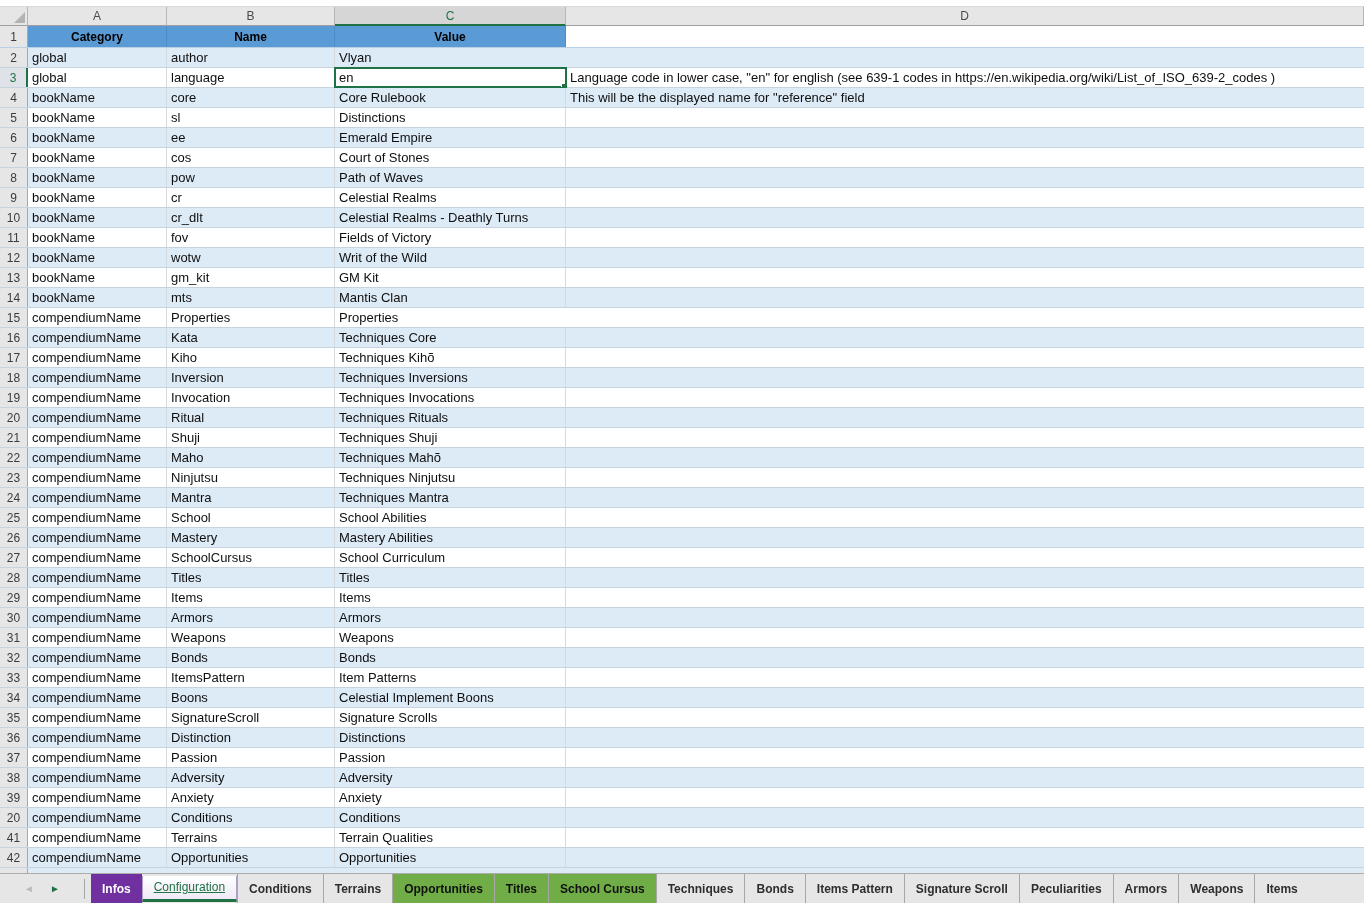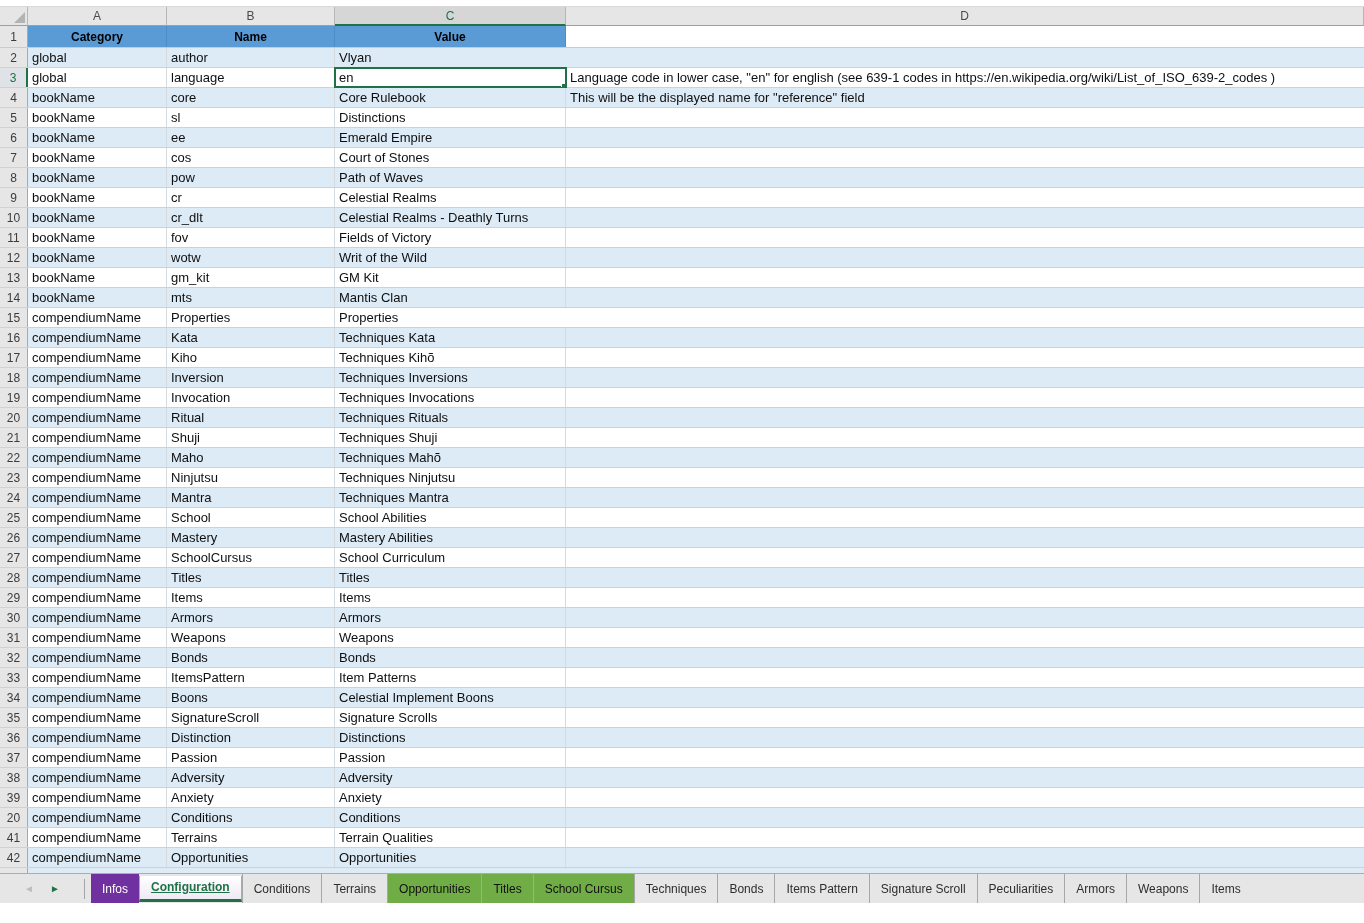--- a/index.html
+++ b/index.html
@@ -56,28 +56,28 @@
   .tabbar{
     height:30px;background:#e6e6e6;border-top:1px solid #acacac;box-sizing:border-box;
     display:flex;align-items:center;overflow:hidden;padding-left:16px;
   }
   .nav-arrow{font-size:10px;width:26px;text-align:center;cursor:default;flex:0 0 auto;}
   .nav-arrow.left{color:#bdbdbd;}
   .nav-arrow.right{color:#1f7245;}
   .tab-sep{width:1px;height:20px;background:#a5a5a5;margin:0 6px 0 16px;flex:0 0 auto;}
   .tab{
     height:33px;display:flex;align-items:center;padding:0 11px;font-size:12px;color:#2e2e2e;
-    flex:0 0 auto;box-sizing:border-box;white-space:nowrap;
+    flex:0 0 auto;box-sizing:border-box;white-space:nowrap;font-weight:bold;
   }
   .tab + .tab{border-left:1px solid #a7a7a7;}
   .tab--purple{background:#7030a0;color:#ffffff;border-left:none !important;}
   .tab--green{background:#71ad47;color:#101010;}
   .tab--active{
     background:linear-gradient(#ffffff,#efe9f5);
-    color:#1f7245;font-weight:bold;text-decoration:underline;
+    color:#1f7245;font-weight:normal;text-decoration:underline;
     border-left:1px solid #b1a0c6 !important;border-right:1px solid #b1a0c6;
     border-bottom:3px solid #1f7245;height:26px;
   }
 </style>
 </head>
 <body>
 
 <div class="app">
 
   <div class="top-strip"></div>
@@ -207,21 +207,21 @@
     <div class="gutter-cell">15</div>
     <div class="cell">compendiumName</div>
     <div class="cell">Properties</div>
     <div class="cell">Properties</div>
   </div>
 
   <div class="row">
     <div class="gutter-cell">16</div>
     <div class="cell">compendiumName</div>
     <div class="cell">Kata</div>
-    <div class="cell">Techniques Kata</div>
+    <div class="cell">Techniques Core</div>
     <div class="cell"></div>
   </div>
 
   <div class="row">
     <div class="gutter-cell">17</div>
     <div class="cell">compendiumName</div>
     <div class="cell">Kiho</div>
     <div class="cell">Techniques Kihõ</div>
     <div class="cell"></div>
   </div>

